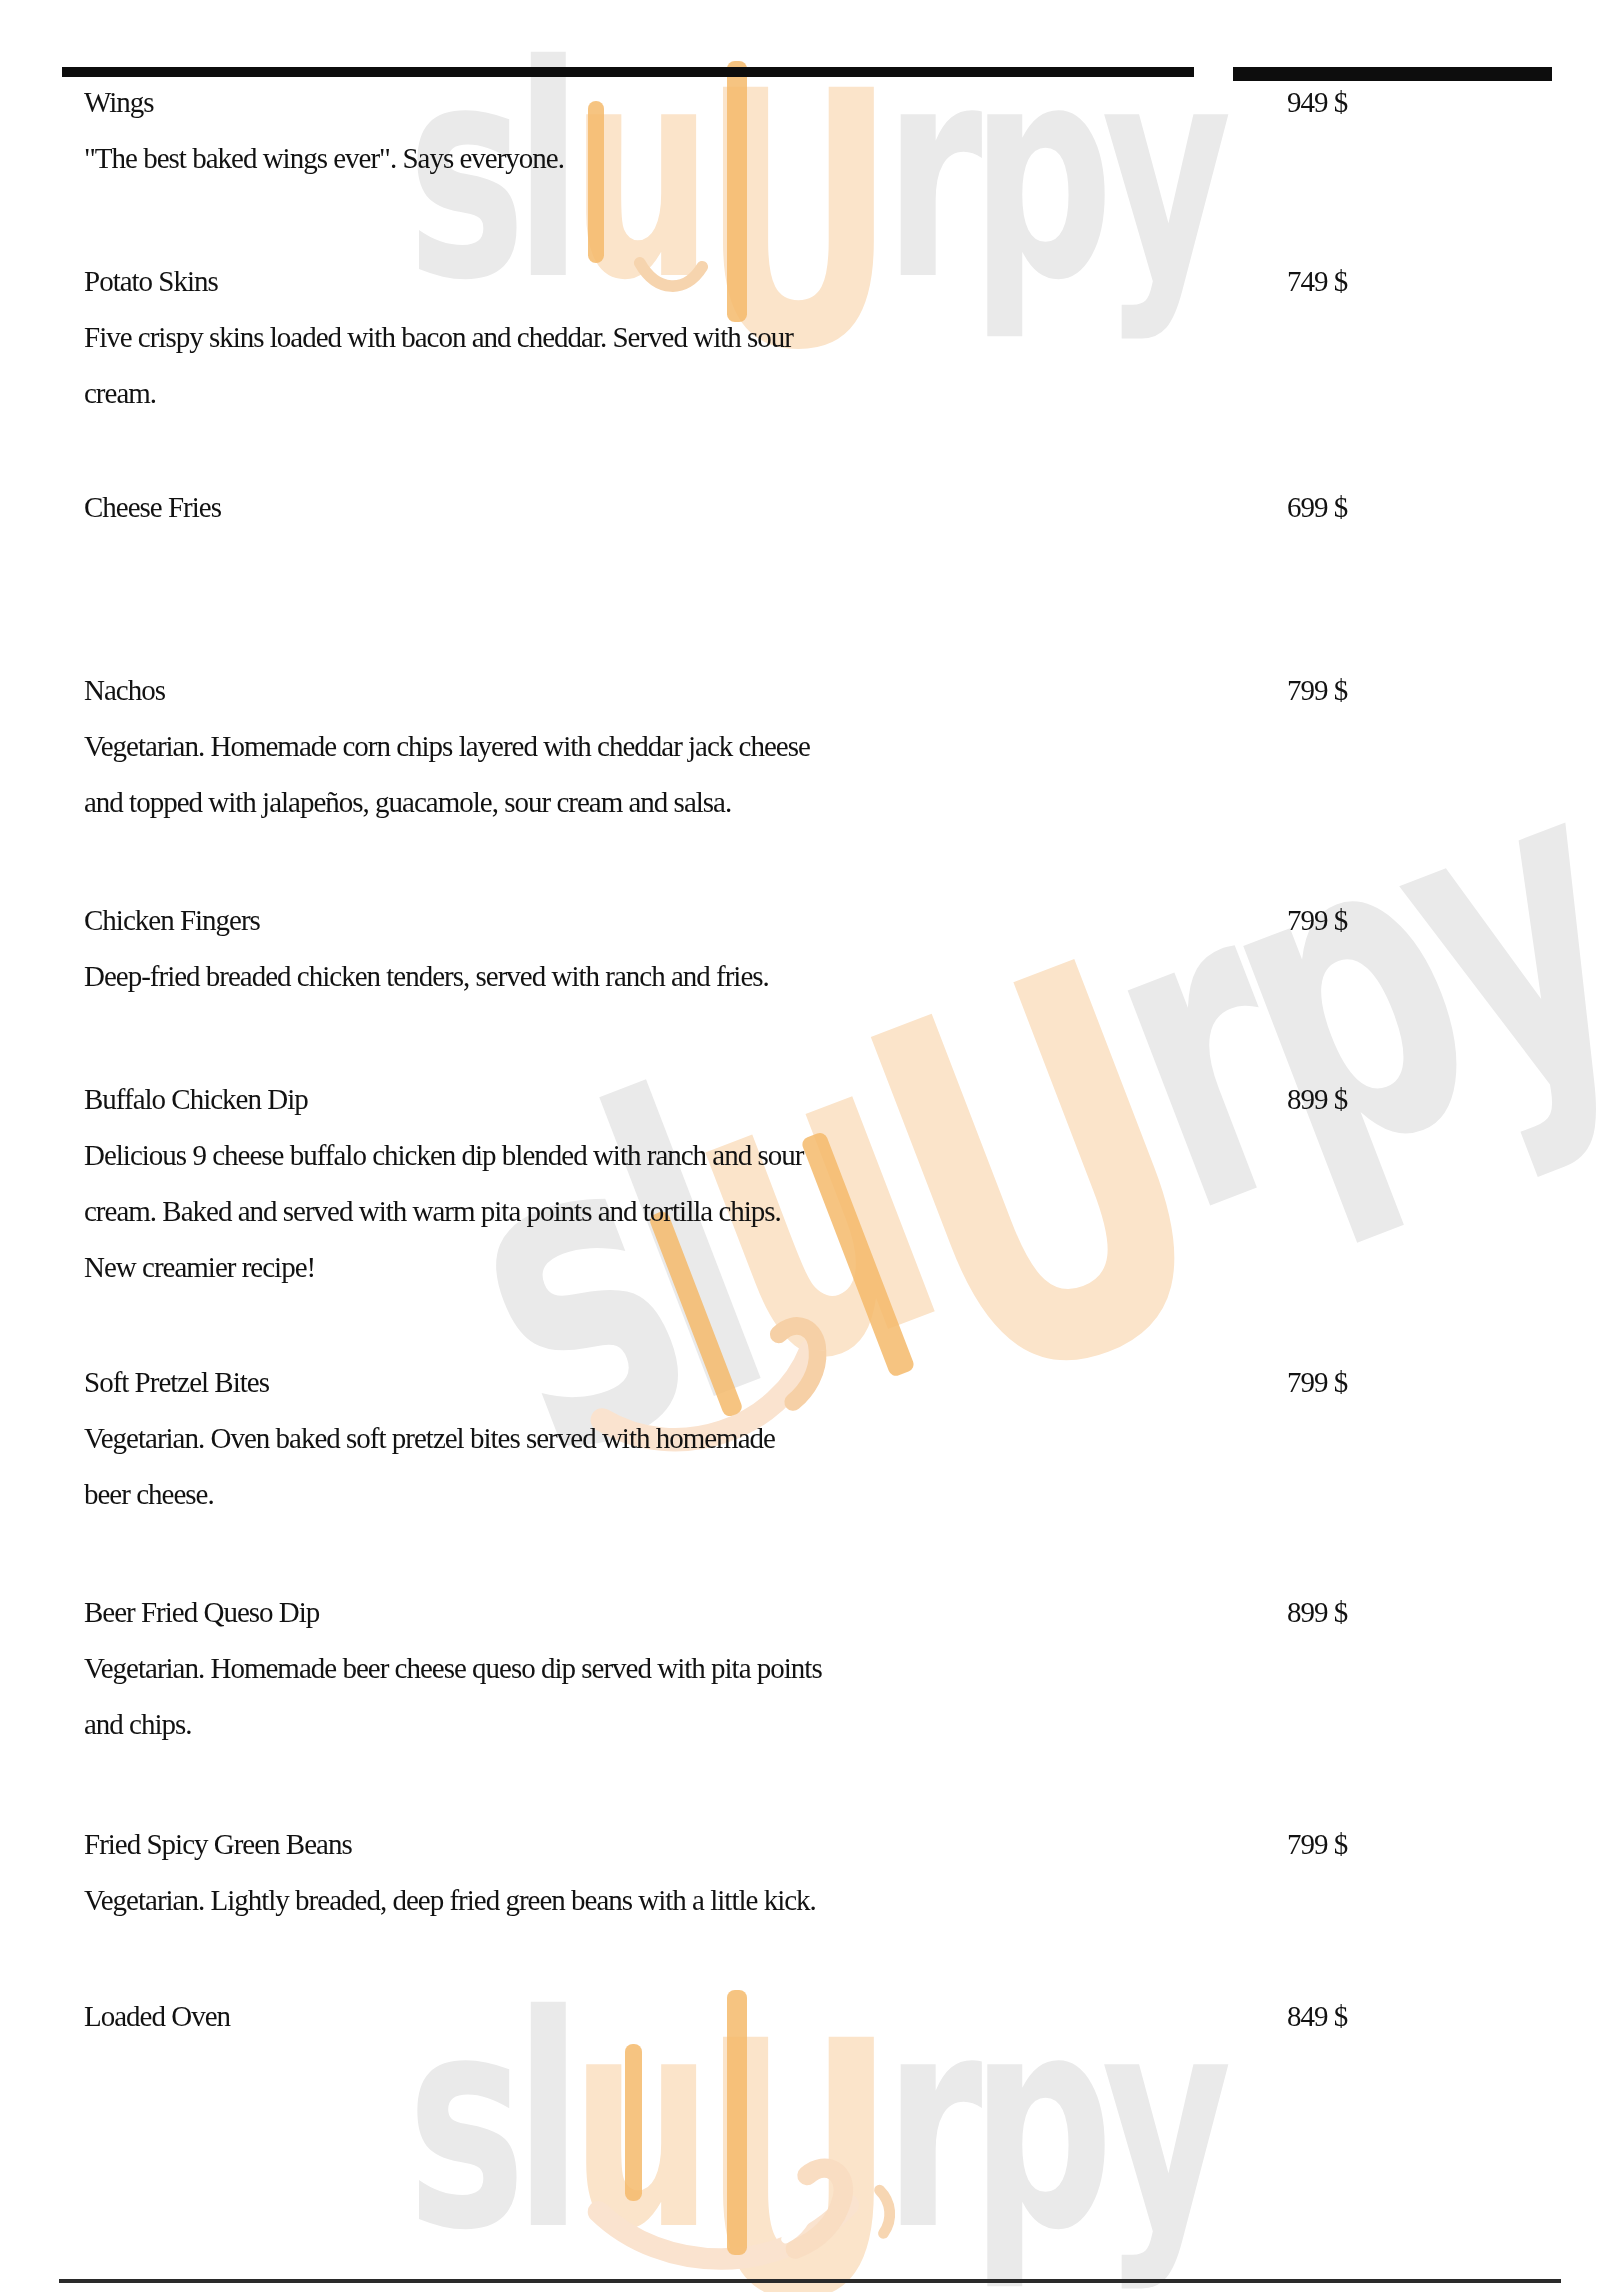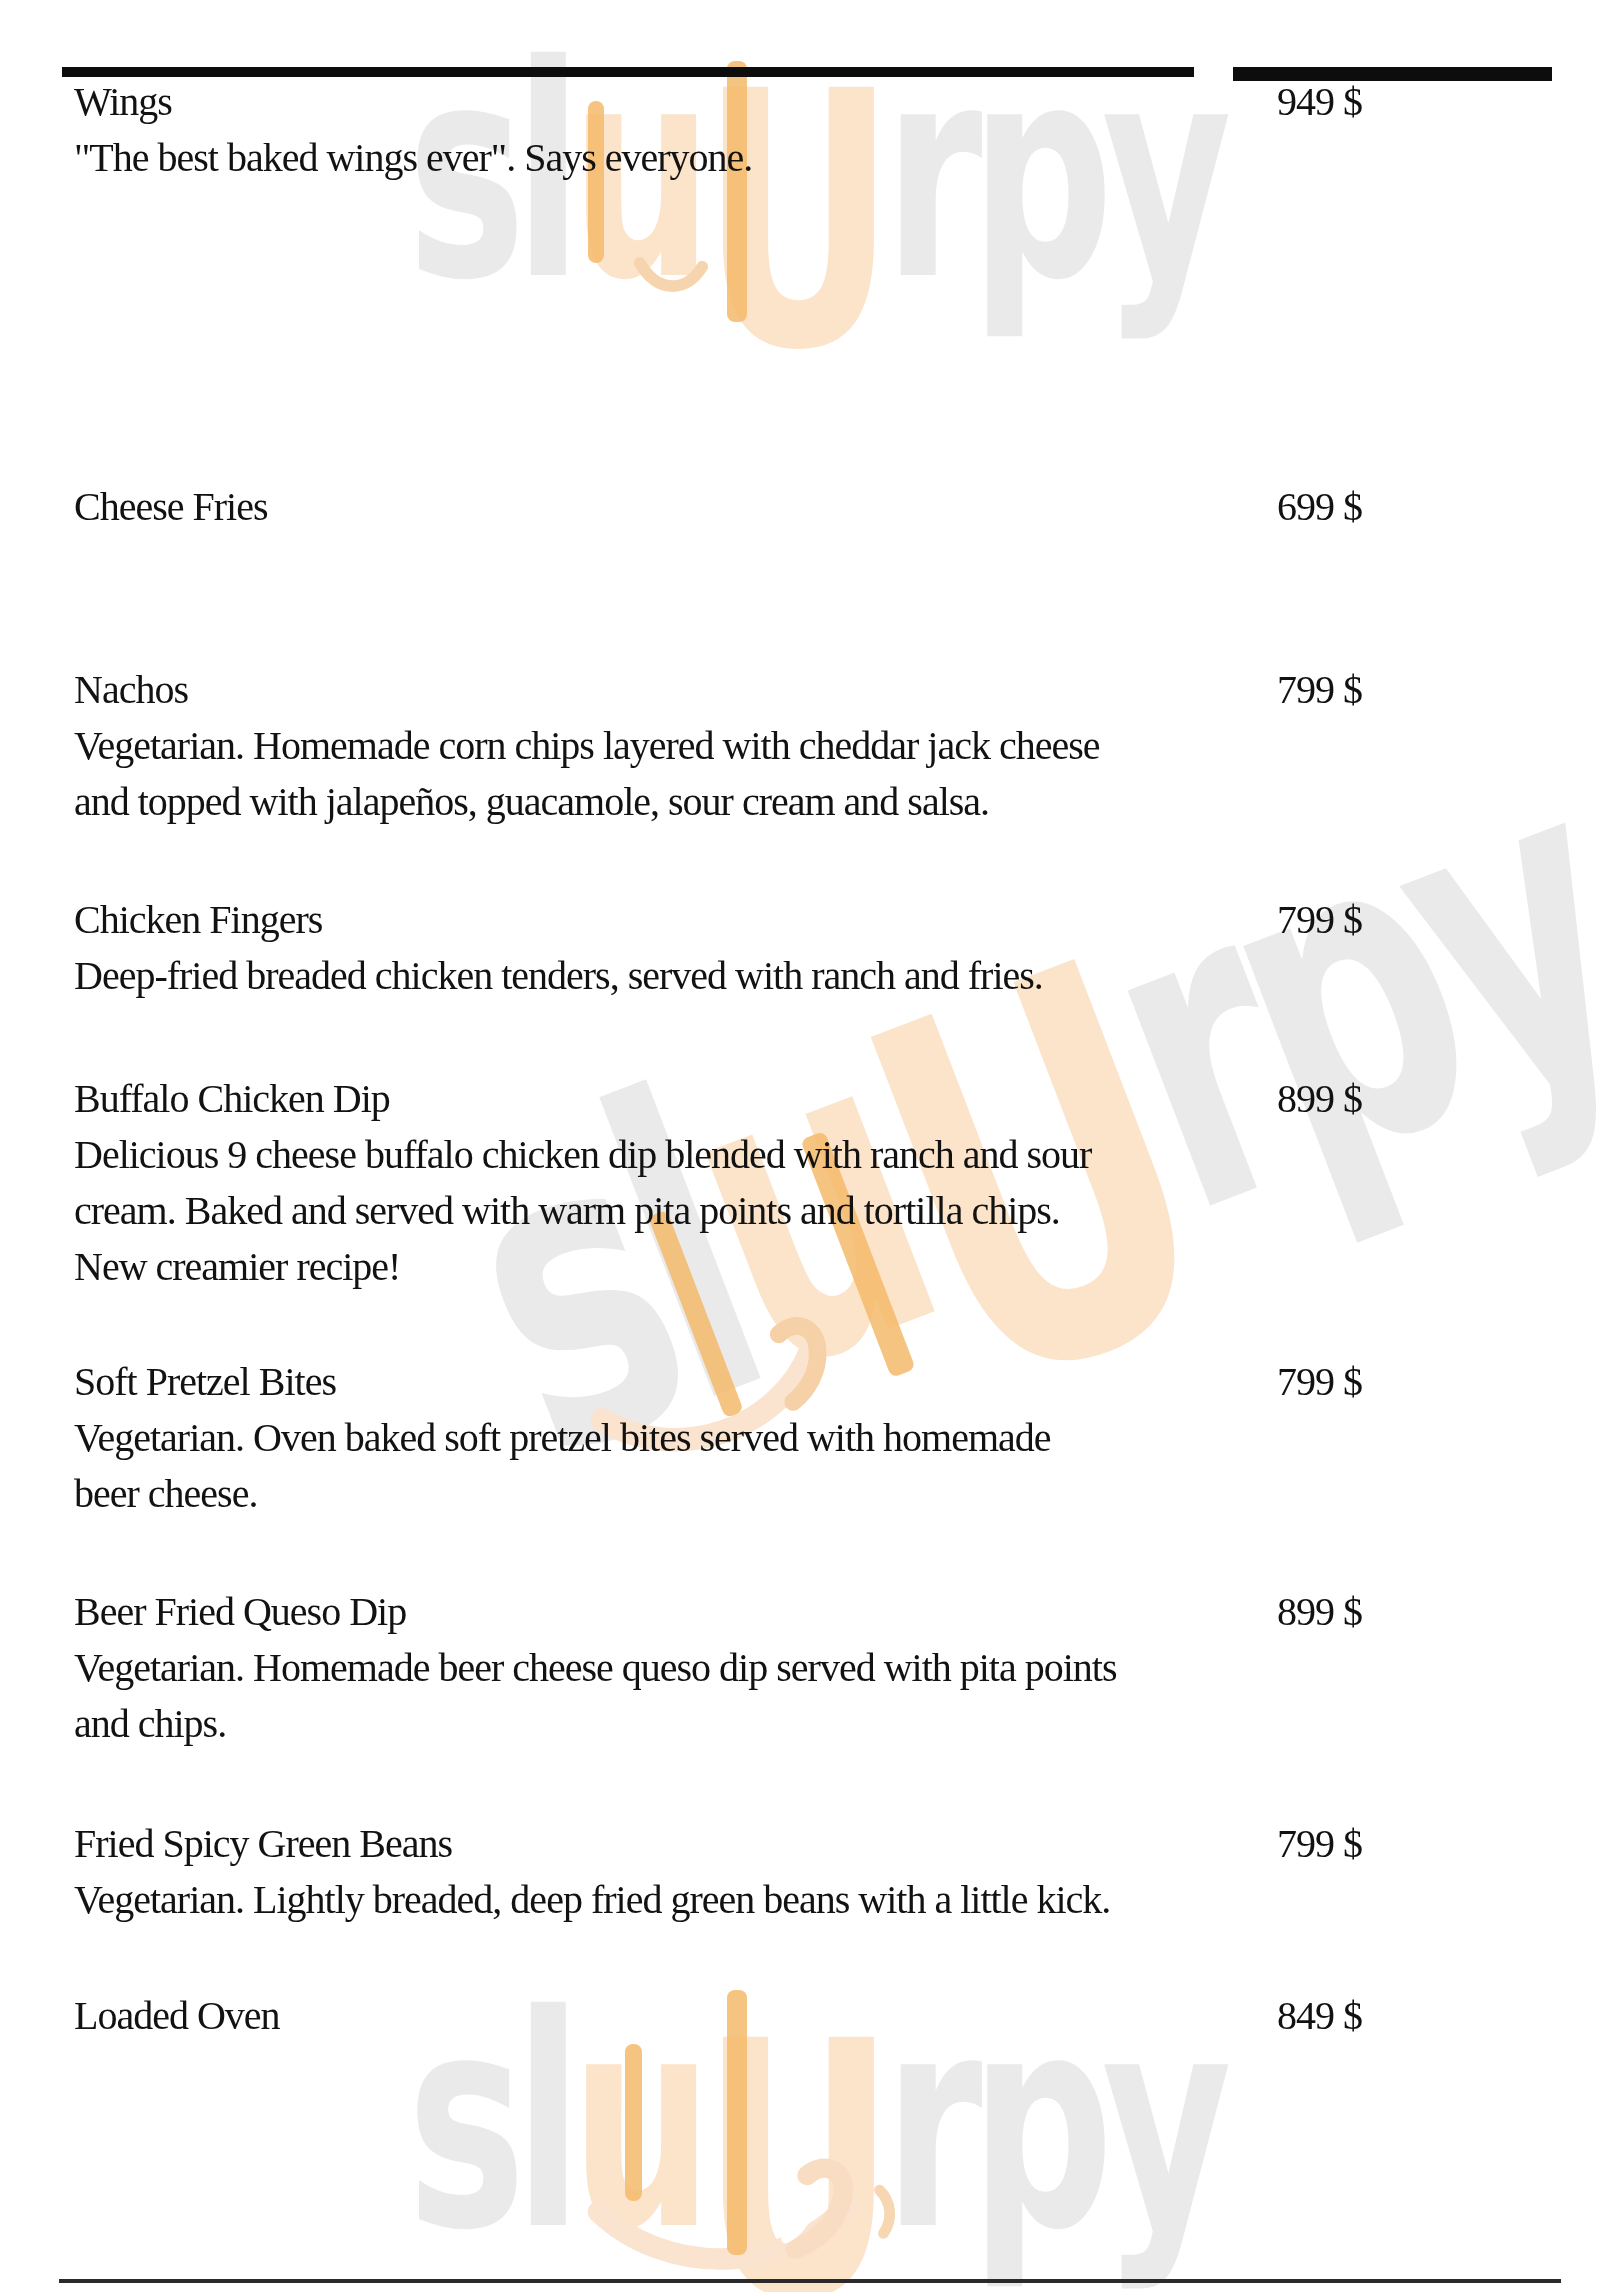--- a/index.html
+++ b/index.html
@@ -32,21 +32,21 @@
   .smile-bot{left:564px;top:2151px;}
   .smile-top{left:632px;top:253px;}
   .smile-mid{left:588px;top:1333px;transform:rotate(-21deg);}
   
   .bar{position:absolute;background:#0d0d0d;z-index:2;}
   .bar-top-left{left:62px;top:67px;width:1132px;height:9.8px;}
   .bar-top-right{left:1233px;top:67px;width:319px;height:13.7px;}
   .bar-bottom{left:59px;top:2279px;width:1502px;height:3.9px;background:#2a2a2a;}
   
   .content{position:absolute;left:0;top:0;width:1621px;height:2293px;z-index:2;}
-  .item{position:absolute;left:74px;width:1470px;font-size:40px;letter-spacing:-1px;line-height:56px;}
+  .item{position:absolute;left:84px;width:1470px;font-size:29px;letter-spacing:-1px;line-height:56px;}
   .iname{display:block;}
   .iprice{position:absolute;left:1203px;top:0;font-family:Liberation Serif, serif;}
   .idesc div{height:56px;}
 </style>
 </head>
 <body>
 
 <div class="page">
 
   <div class="wm wm-top"><span class="g">sl</span><span class="o">u</span><span class="o cap">U</span><span class="g">rpy</span></div>
@@ -85,20 +85,28 @@
   <div class="content">
 
     <div class="item" style="top:74px">
       <span class="iname">Wings</span>
       <span class="iprice">949 $</span>
       <div class="idesc">
         <div>"The best baked wings ever". Says everyone.</div>
       </div>
     </div>
 
+    <div class="item" style="top:253px">
+      <span class="iname">Potato Skins</span>
+      <span class="iprice">749 $</span>
+      <div class="idesc">
+        <div>Five crispy skins loaded with bacon and cheddar. Served with sour</div>
+        <div>cream.</div>
+      </div>
+    </div>
 
     <div class="item" style="top:479px">
       <span class="iname">Cheese Fries</span>
       <span class="iprice">699 $</span>
     </div>
 
     <div class="item" style="top:662px">
       <span class="iname">Nachos</span>
       <span class="iprice">799 $</span>
       <div class="idesc">

